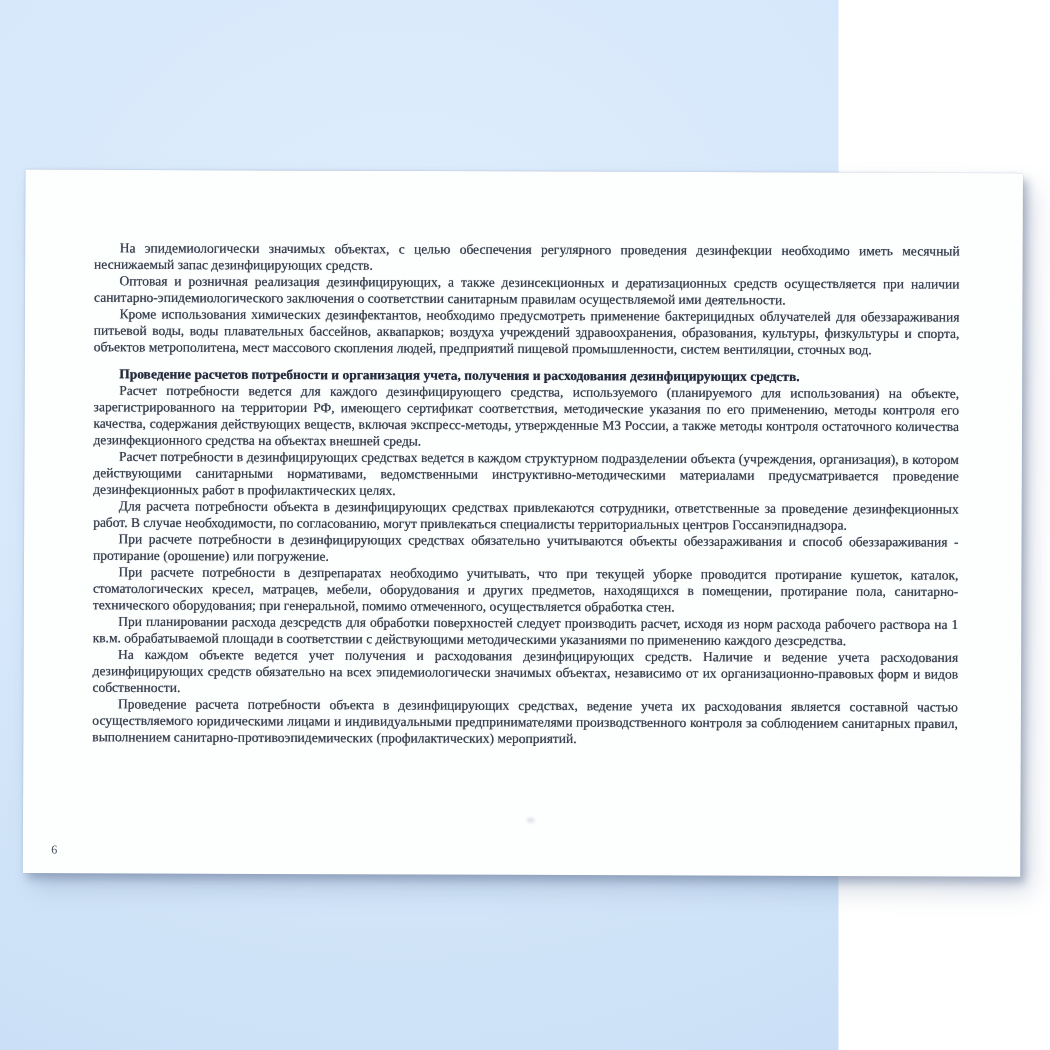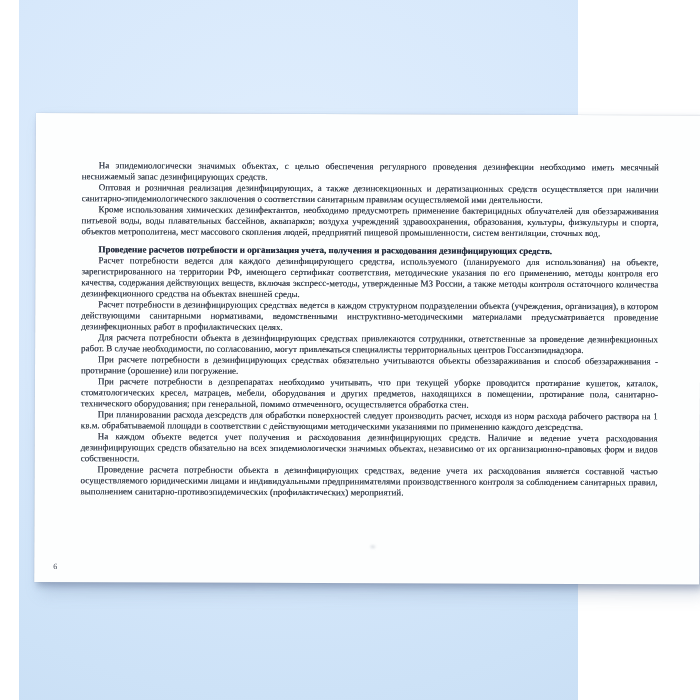--- a/index.html
+++ b/index.html
@@ -9,21 +9,20 @@
     height: 700px;
     overflow: hidden;
     font-family: "Liberation Serif", serif;
   }
   .scene {
     position: relative;
     width: 559px;
     height: 700px;
     background: radial-gradient(ellipse 130% 95% at 48% 28%,
                 #e0eefd 0%, #d7e8fb 45%, #cde2f7 75%, #c6dcf3 100%);
-    margin-left: 19px;
   }
   .page {
     position: absolute;
     left: 17px;
     top: 113px;
     width: 665px;
     height: 469px;
     background: #fdfefe;
     transform: rotate(0.22deg);
     transform-origin: 0 0;

